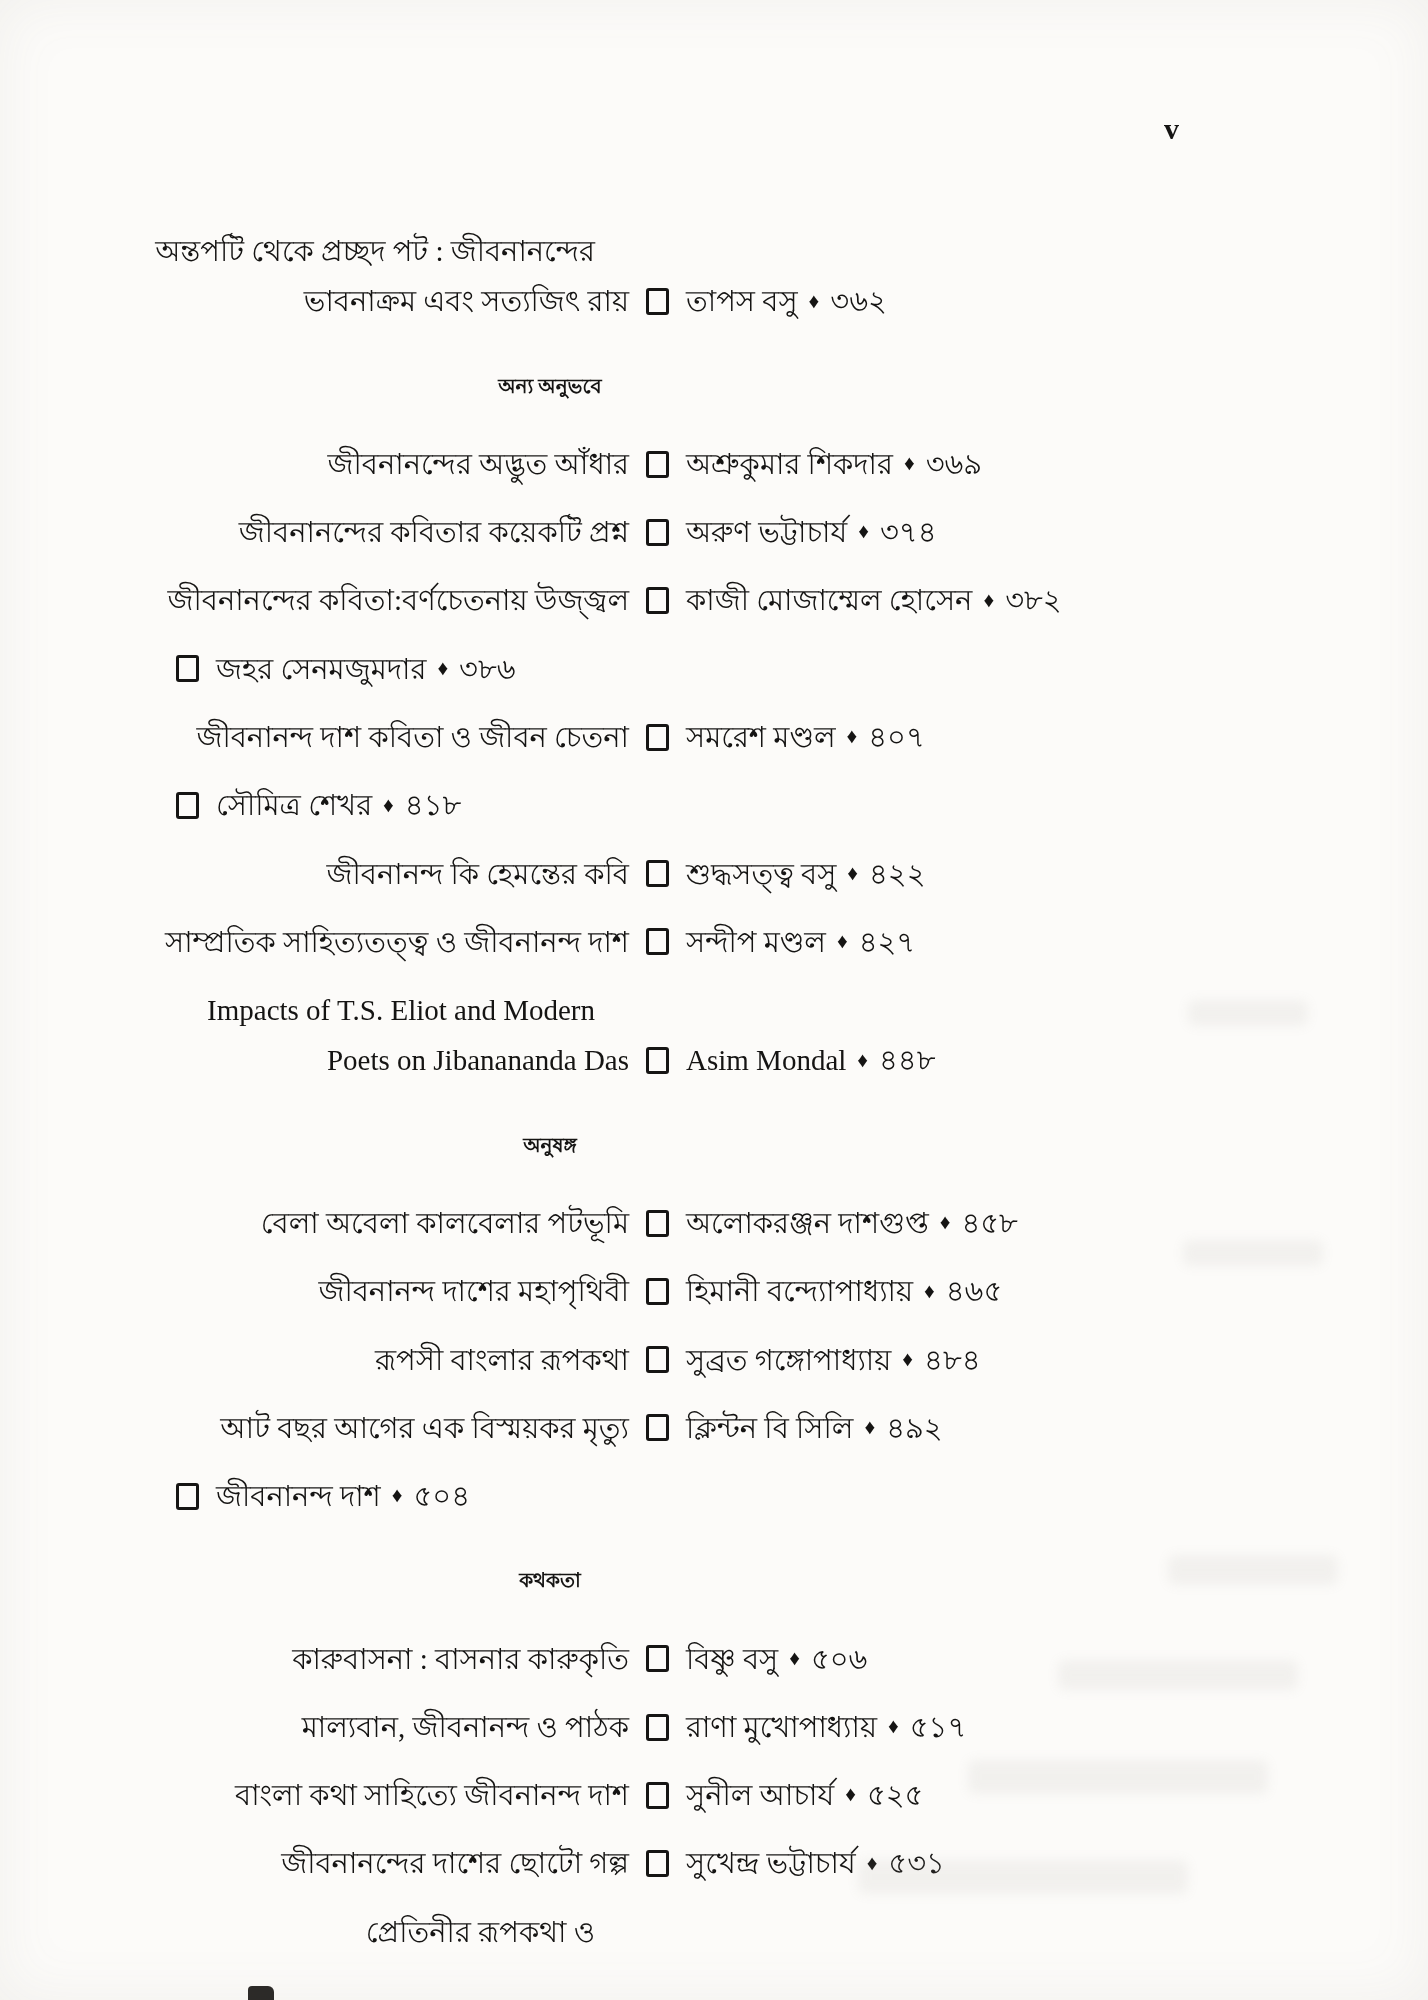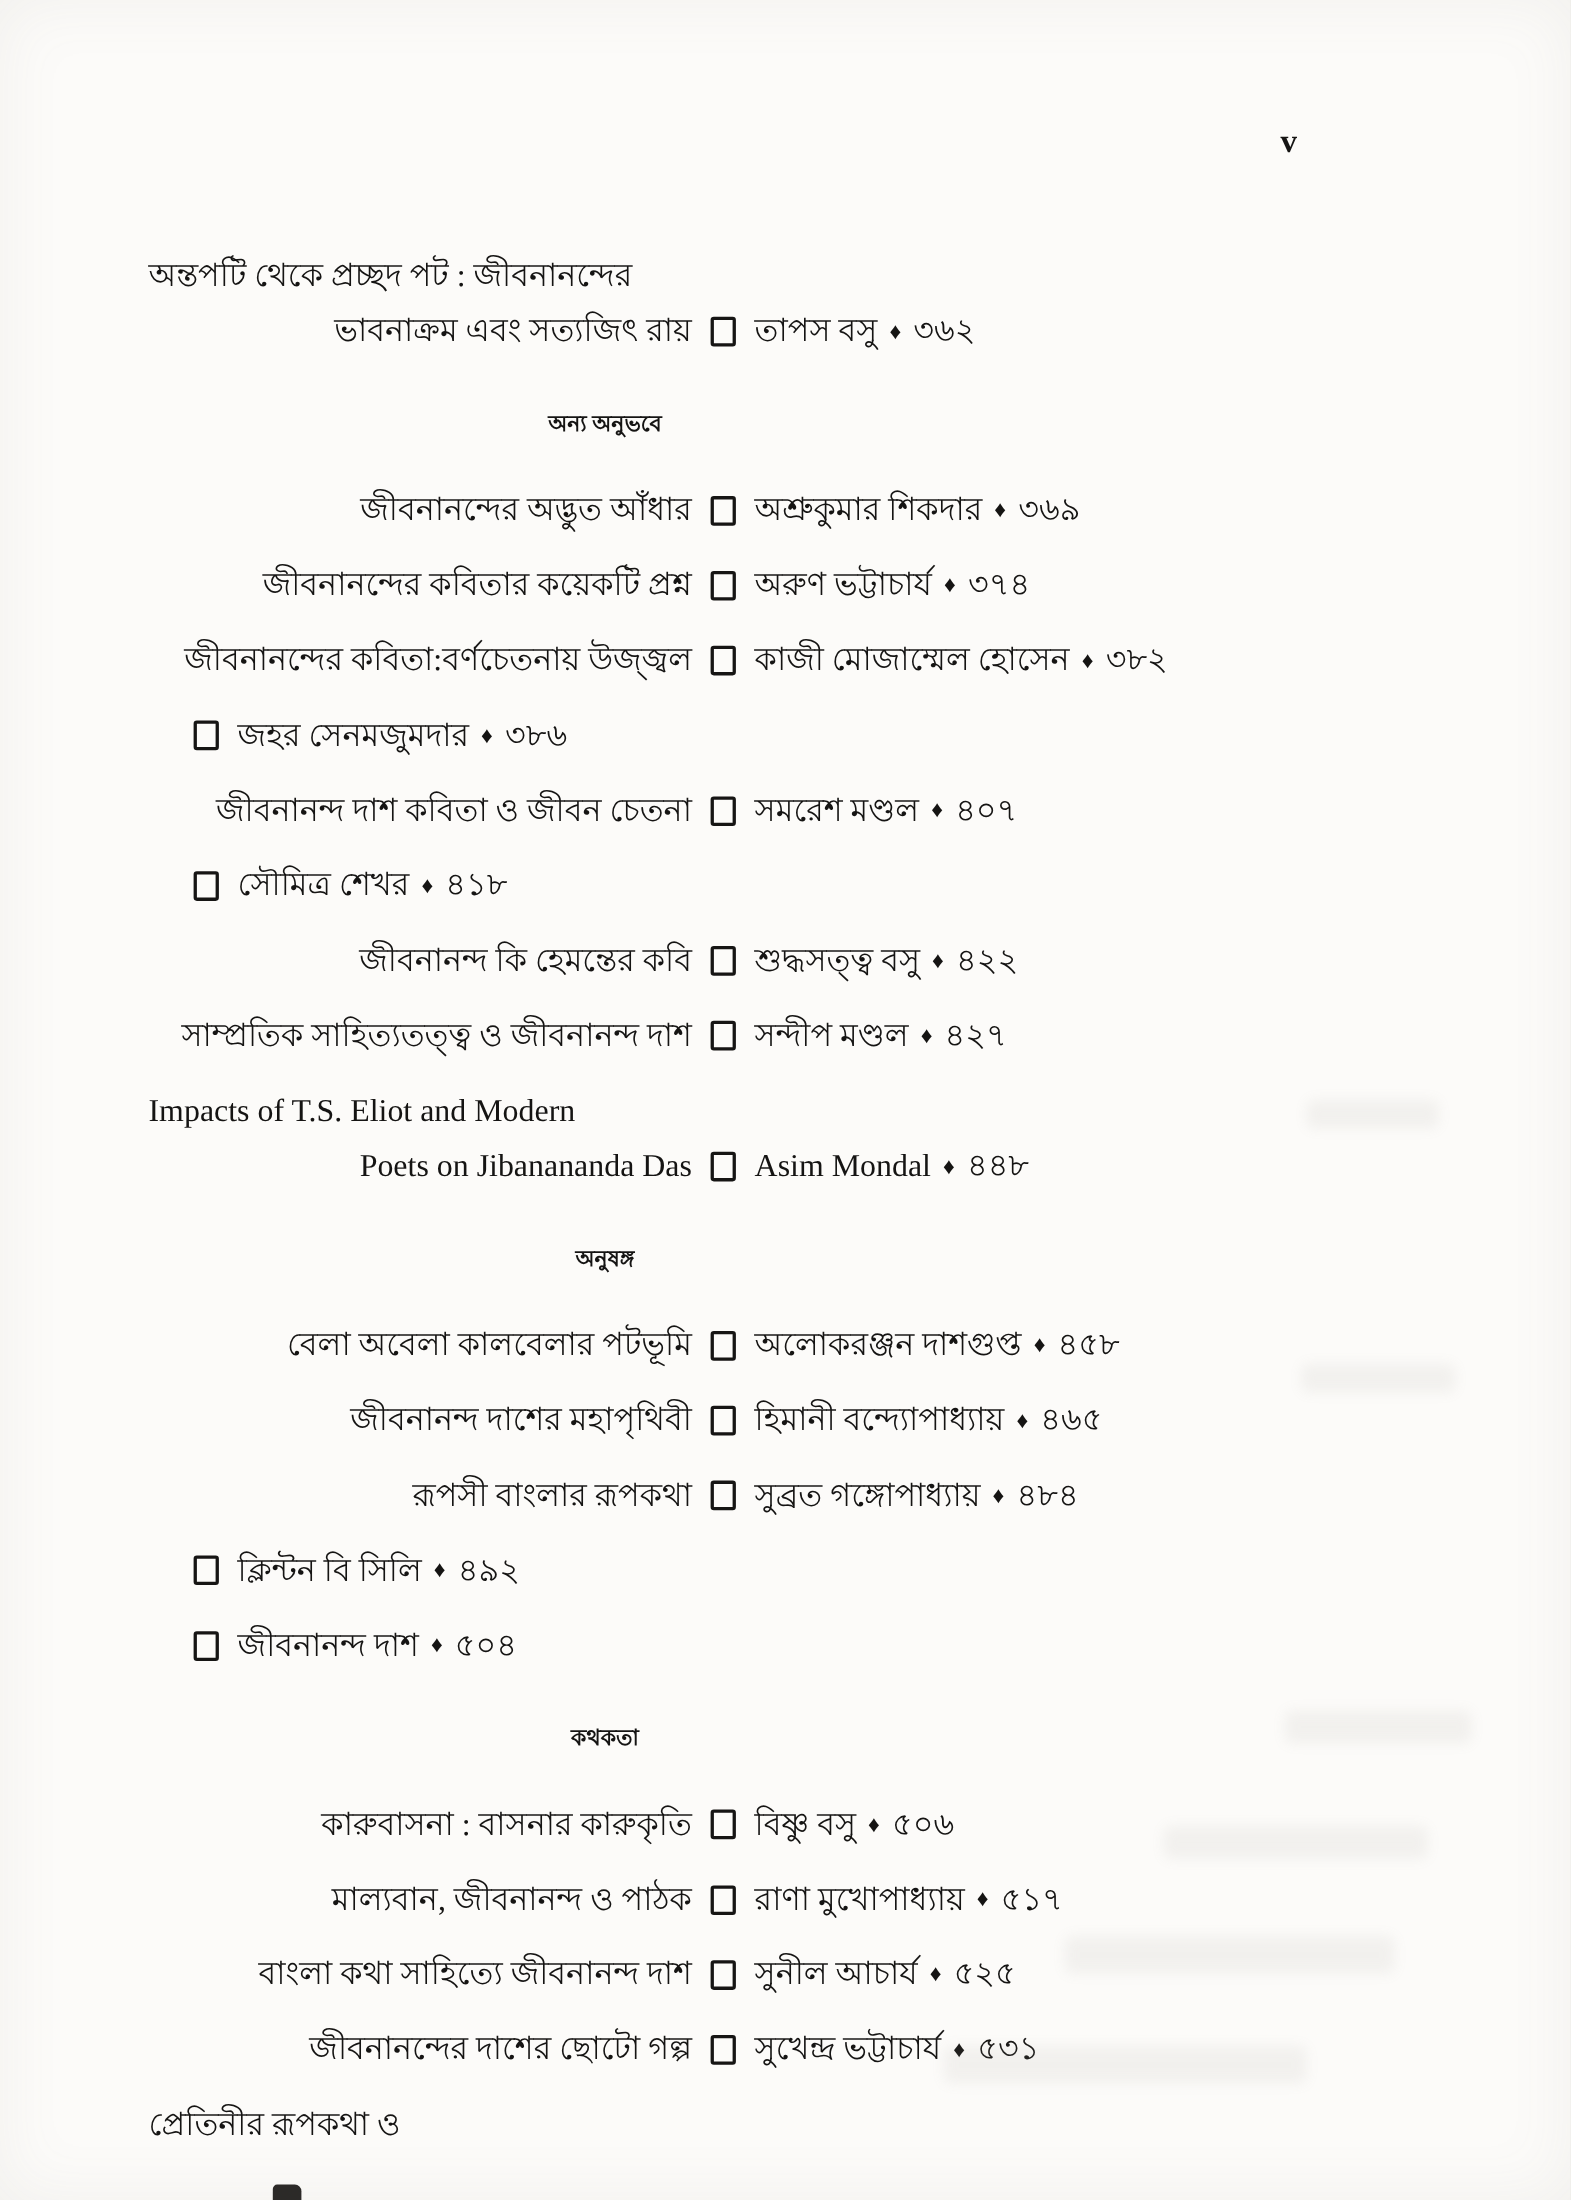--- a/index.html
+++ b/index.html
@@ -40,21 +40,21 @@
     align-items: baseline;
     margin-left: 24px;
   }
   .t {
     flex: 0 0 470px;
     text-align: right;
     white-space: nowrap;
   }
   .pre {
     width: 470px;
-    text-align: left;
+    text-align: right;
     padding-right: 10px;
     box-sizing: border-box;
     margin-bottom: 12px;
     white-space: nowrap;
   }
   .bx {
     flex: 0 0 auto;
     display: inline-block;
     width: 17px;
     height: 21px;
@@ -241,20 +241,21 @@
         <span class="t">রূপসী বাংলার রূপকথা</span>
         <span class="bx"></span>
         <span class="au">সুব্রত গঙ্গোপাধ্যায়</span>
         <span class="bu">♦</span>
         <span class="pg">৪৮৪</span>
       </div>
     </div>
 
     <div class="entry">
       <div class="row">
+        <span class="t">আট বছর আগের এক বিস্ময়কর মৃত্যু</span>
         <span class="bx"></span>
         <span class="au">ক্লিন্টন বি সিলি</span>
         <span class="bu">♦</span>
         <span class="pg">৪৯২</span>
       </div>
     </div>
 
     <div class="entry">
       <div class="row">
         <span class="bx"></span>

